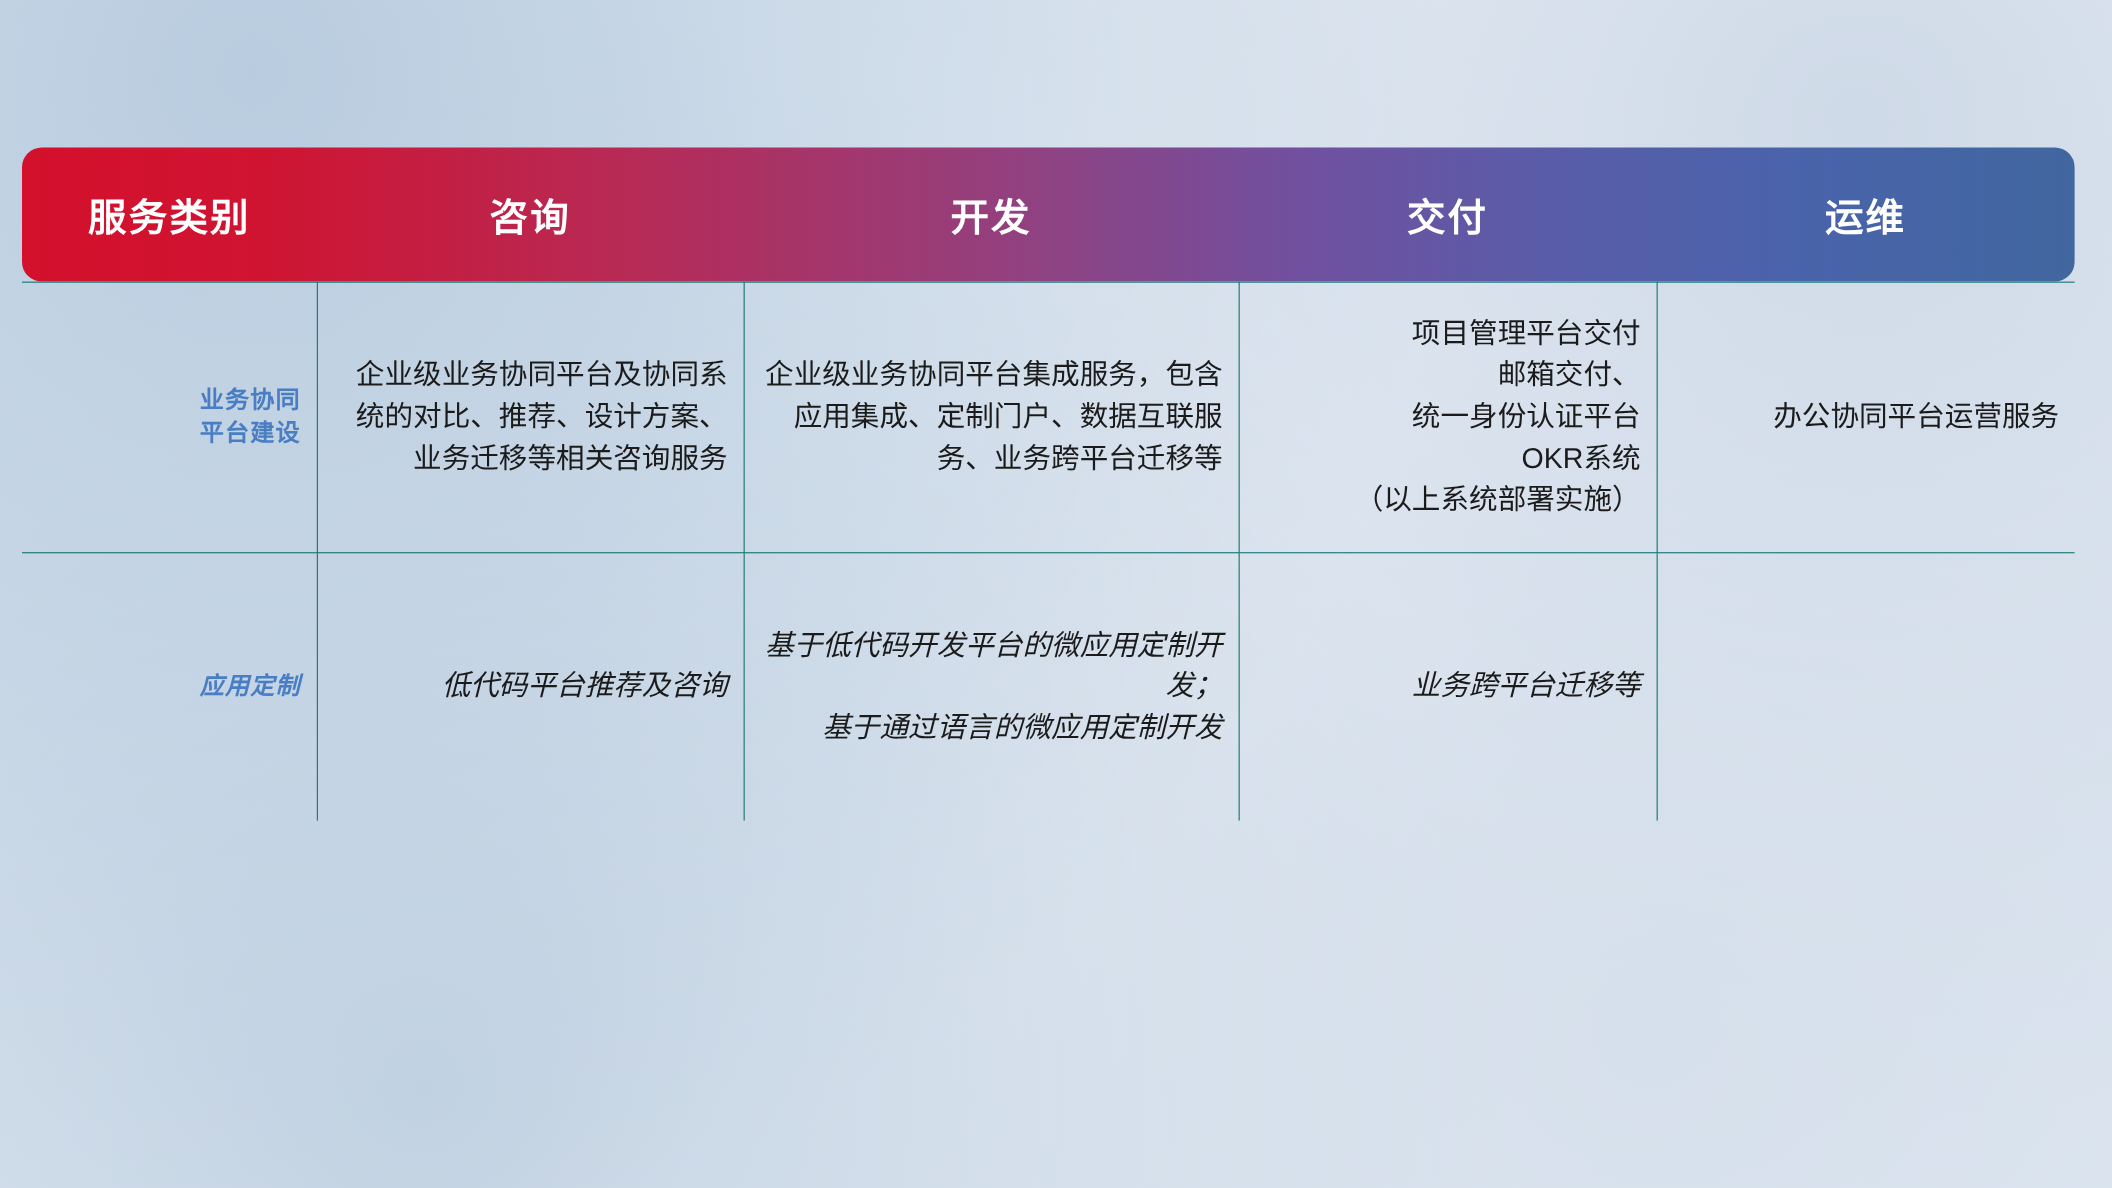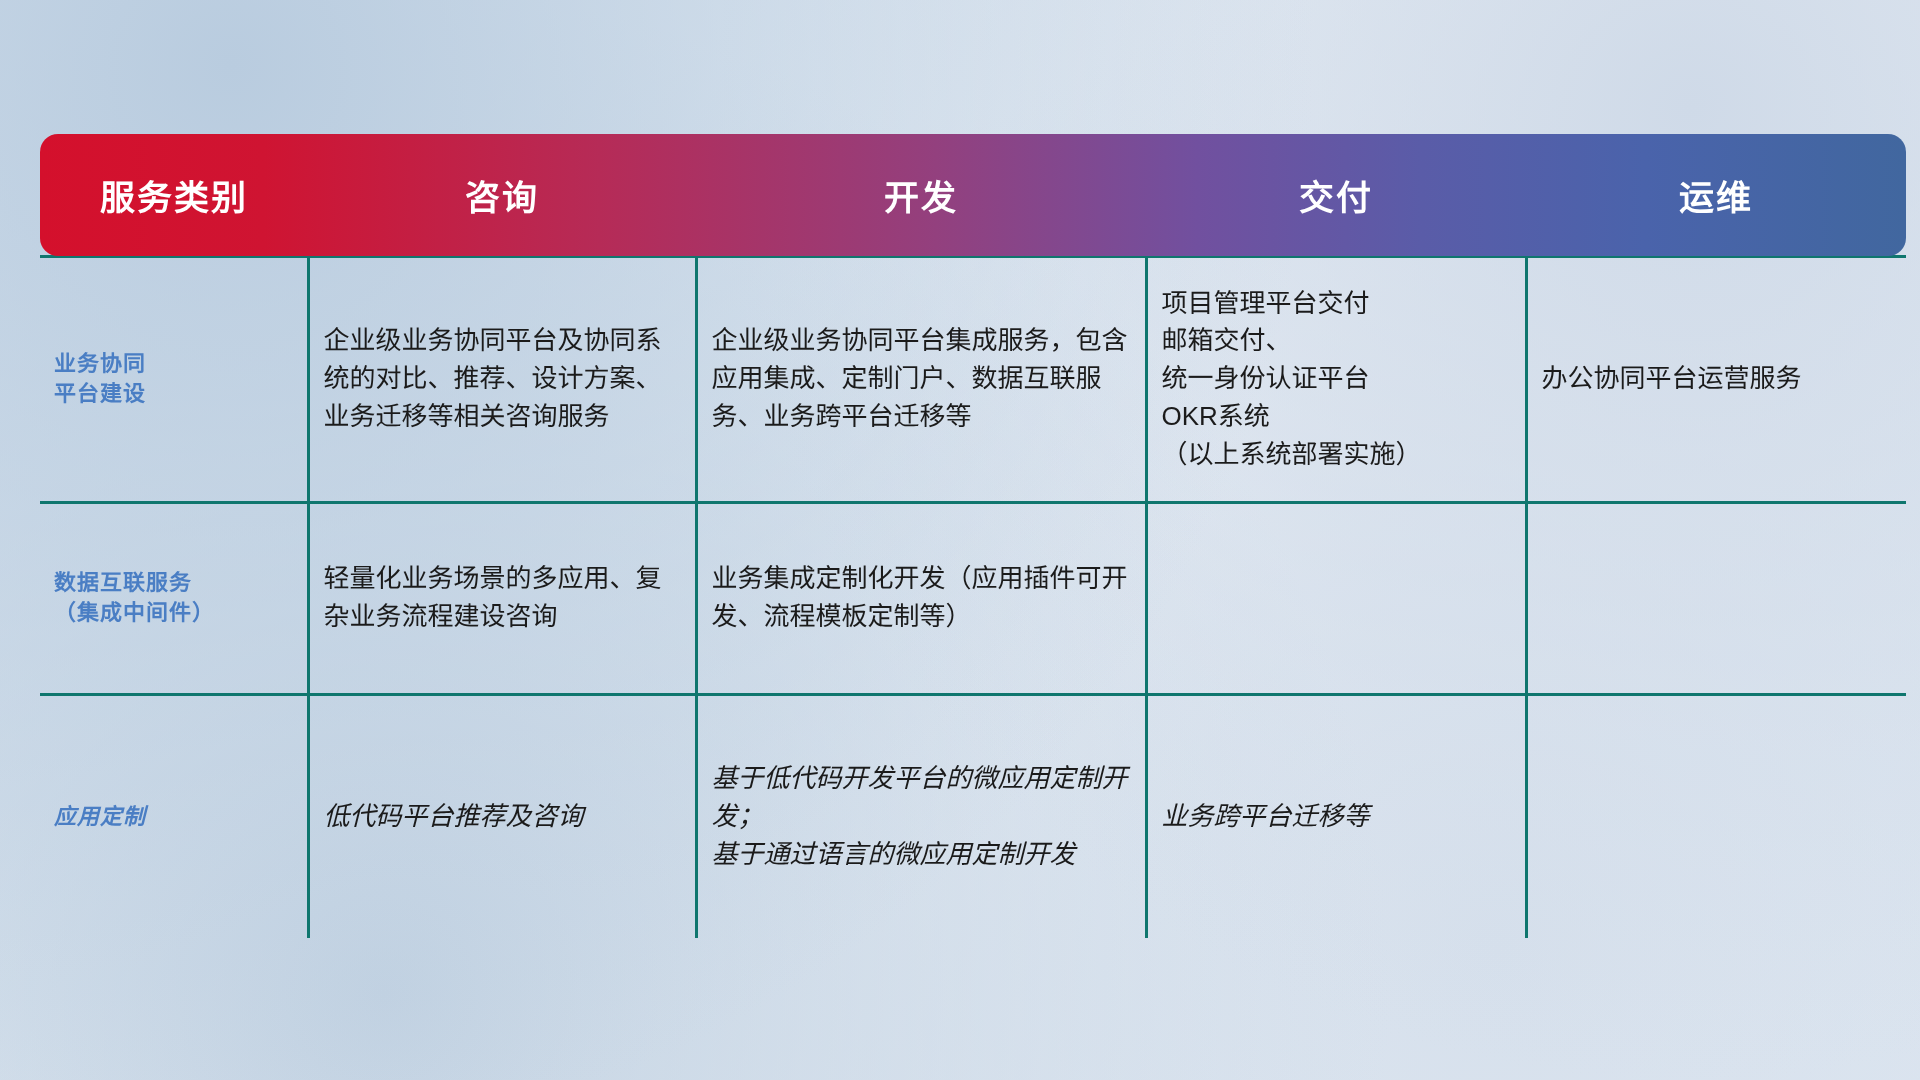--- a/index.html
+++ b/index.html
@@ -20,21 +20,21 @@
   }
 
   .slide {
     position: relative;
     width: 1920px;
     height: 1080px;
   }
 
   .table-wrap {
     position: absolute;
-    left: 40px;
+    left: 20px;
     top: 134px;
     width: 1866px;
   }
 
   table.svc-table {
     width: 100%;
     border-collapse: collapse;
     table-layout: fixed;
   }
 
@@ -61,23 +61,23 @@
     top: 0;
     width: 100%;
     height: 122px;
     border-radius: 18px;
     background: linear-gradient(90deg, #d4102c 0%, #cf1432 12%, #b62b57 30%, #93407e 48%, #71509f 62%, #5a5ca8 74%, #4a63ab 86%, #41679f 100%);
     z-index: 1;
   }
 
   
   tbody tr td {
-    border: 3px solid #0f766e;
+    border: 1px solid #0f766e;
     vertical-align: middle;
-    text-align: left;
+    text-align: right;
     font-size: 26px;
     line-height: 1.45;
     color: #1b1b1b;
     padding: 18px 14px;
     background: transparent;
   }
   tbody tr td.cat {
     color: #4a7ec4;
     font-weight: bold;
     font-size: 22px;
@@ -138,30 +138,20 @@
           <td>
             <span class="cell-line">项目管理平台交付</span>
             <span class="cell-line">邮箱交付、</span>
             <span class="cell-line">统一身份认证平台</span>
             <span class="cell-line">OKR系统</span>
             <span class="cell-line">（以上系统部署实施）</span>
           </td>
           <td>办公协同平台运营服务</td>
         </tr>
 
-        <tr class="row2">
-          <td class="cat">
-            <span class="cell-line">数据互联服务</span>
-            <span class="cell-line">（集成中间件）</span>
-          </td>
-          <td>轻量化业务场景的多应用、复杂业务流程建设咨询</td>
-          <td>业务集成定制化开发（应用插件可开发、流程模板定制等）</td>
-          <td></td>
-          <td></td>
-        </tr>
 
         <tr class="row3">
           <td class="cat">
             <span class="cell-line">应用定制</span>
           </td>
           <td>低代码平台推荐及咨询</td>
           <td>
             <span class="cell-line">基于低代码开发平台的微应用定制开发；</span>
             <span class="cell-line">基于通过语言的微应用定制开发</span>
           </td>

